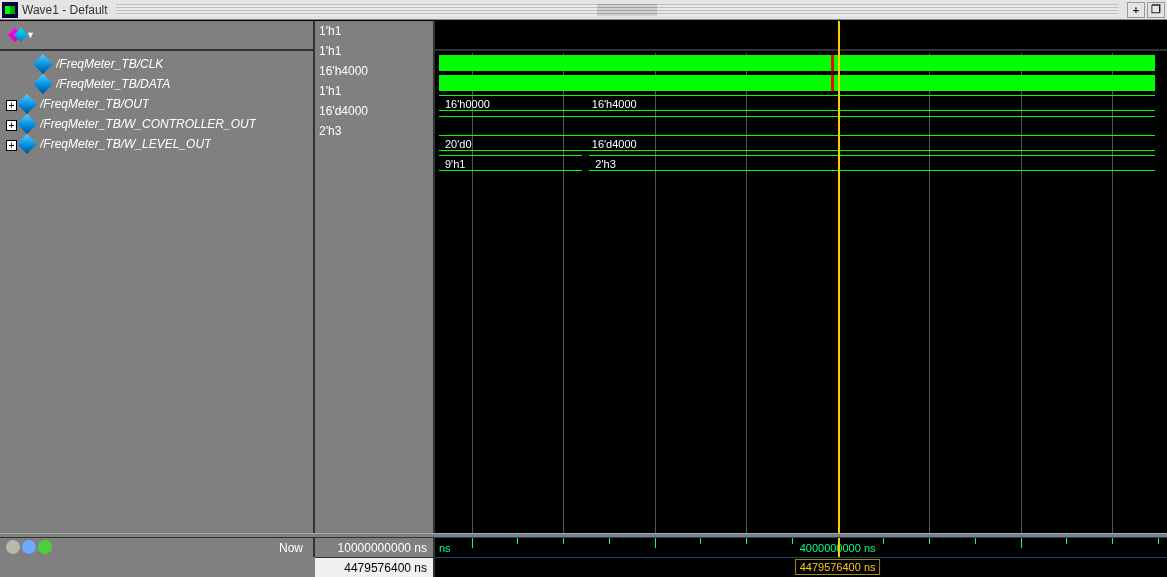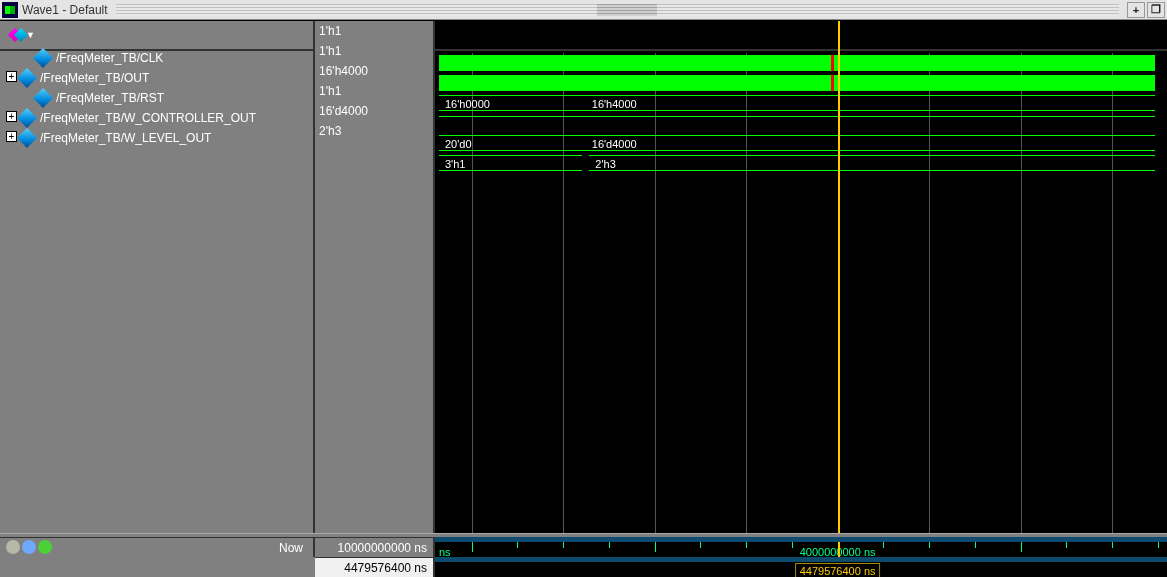--- a/index.html
+++ b/index.html
@@ -36,21 +36,21 @@
     padding-right:6px; color:#fff; border-bottom:2px solid #333; }
   .hdr-left { justify-content:flex-start; padding-left:6px; }
   .hdr-left .palette-icon { width:18px; height:18px; position:relative; }
   .palette-icon .db { position:absolute; width:10px; height:10px; transform:rotate(45deg); }
   .palette-icon .db1 { left:4px; top:4px; background:linear-gradient(135deg,#ff00ff,#e000b0); }
   .palette-icon .db2 { left:10px; top:4px; background:linear-gradient(135deg,#00e0ff,#0080c0); }
   .hdr-left .dropdown-arrow { margin-left:2px; color:#fff; font-size:9px; }
 
   .rows { flex:1; position:relative; }
 
-  .sigrow { height:20px; display:flex; align-items:flex-start; color:#fff; font-size:12px; }
+  .sigrow { height:20px; display:flex; align-items:flex-end; color:#fff; font-size:12px;font-style:italic; }
   .sigrow .exp { width:14px; text-align:center; color:#fff; font-size:10px; }
   .sigrow .exp.box { background:#fff; color:#000; border:1px solid #000; width:11px; height:11px; line-height:9px; margin-left:6px; margin-right:3px; }
   .sigrow .diamond { width:14px; height:14px; transform:rotate(45deg);
     background:linear-gradient(135deg,#4fd0ff 0%,#0088dd 60%,#005090 100%); margin:0 6px 0 2px; flex-shrink:0; }
   .sigrow .sname { white-space:nowrap; overflow:hidden; }
   .sigrow.indent .sname { padding-left:0; }
   .sigrow .spacer { width:34px; display:flex; align-items:center; }
 
   
   .mval { height:20px; display:flex; align-items:center; color:#fff; padding-left:4px; font-size:12px; }
@@ -70,21 +70,21 @@
 
   
   .footer { height:40px; display:flex; flex-direction:column; }
   .frow { height:20px; display:flex; }
   .fcell-names { width:315px; background:#808080; border-top:1px solid #333; border-right:2px solid #333;
      display:flex; align-items:center; justify-content:flex-end; padding-right:10px; color:#fff; position:relative; }
   .fcell-names .tools { position:absolute; left:6px; top:2px; display:flex; gap:2px; }
   .tools .t { width:14px; height:14px; border-radius:7px; }
   .fcell-msgs { width:120px; background:#808080; border-top:1px solid #333; border-right:2px solid #333;
      display:flex; align-items:center; justify-content:flex-end; padding-right:6px; color:#fff; }
-  .fcell-wave { flex:1; background:#000; border-top:5px solid #0c4a6e; position:relative; color:#00ff88; font-size:12px; }
+  .fcell-wave { flex:1; background:#000; border-top:1px solid #0c4a6e; position:relative; color:#00ff88; font-size:12px; }
 
   
   .ticks { position:absolute; left:0; right:0; top:0; height:20px; }
   .tick { position:absolute; top:0; width:1px; height:6px; background:#00ff88; }
   .tick.major { height:10px; }
   .tick-label { position:absolute; top:4px; color:#00ff88; font-size:11px; transform:translateX(-50%); }
   .ns-left { position:absolute; left:4px; top:4px; color:#00ff88; font-size:11px; }
 
   
   .cursor-line { position:absolute; top:0; bottom:0; width:2px; background:#ffcc00; }
@@ -121,34 +121,34 @@
         <span class="dropdown-arrow">▼</span>
       </div>
       <div class="rows">
 
         <div class="sigrow indent">
           <span class="spacer"></span>
           <span class="diamond"></span>
           <span class="sname">/FreqMeter_TB/CLK</span>
         </div>
 
+        <div class="sigrow indent">
+          <span class="spacer"></span>
+          <span class="diamond"></span>
+          <span class="sname">/FreqMeter_TB/DATA</span>
+        </div>
 
         <div class="sigrow">
           <span class="spacer">
               <span class="exp box">+</span>
             </span>
           <span class="diamond" style="margin-left:-14px;"></span>
           <span class="sname">/FreqMeter_TB/OUT</span>
         </div>
 
-        <div class="sigrow indent">
-          <span class="spacer"></span>
-          <span class="diamond"></span>
-          <span class="sname">/FreqMeter_TB/RST</span>
-        </div>
 
         <div class="sigrow">
           <span class="spacer">
               <span class="exp box">+</span>
             </span>
           <span class="diamond" style="margin-left:-14px;"></span>
           <span class="sname">/FreqMeter_TB/W_CONTROLLER_OUT</span>
         </div>
 
         <div class="sigrow">
@@ -215,21 +215,21 @@
             <div class="bus-seg" id="ctrl-seg1" style="left: 0%; right: 79.5%;">
                 <span class="lbl">20'd0</span>
               </div>
             <div class="bus-seg" id="ctrl-seg2" style="left: 20.5%; right: 0%;">
                 <span class="lbl">16'd4000</span>
               </div>
           </div>
 
           <div class="wrow">
             <div class="bus-seg" id="lvl-seg1" style="left: 0%; right: 80%;">
-                <span class="lbl">3'h1</span>
+                <span class="lbl">9'h1</span>
               </div>
             <div class="bus-seg" id="lvl-seg2" style="left: 21%; right: 0%;">
                 <span class="lbl">2'h3</span>
               </div>
           </div>
         </div>
 
         <div class="cursor-line" id="cursorline" style="left: 55%;"></div>
       </div>
     </div>

